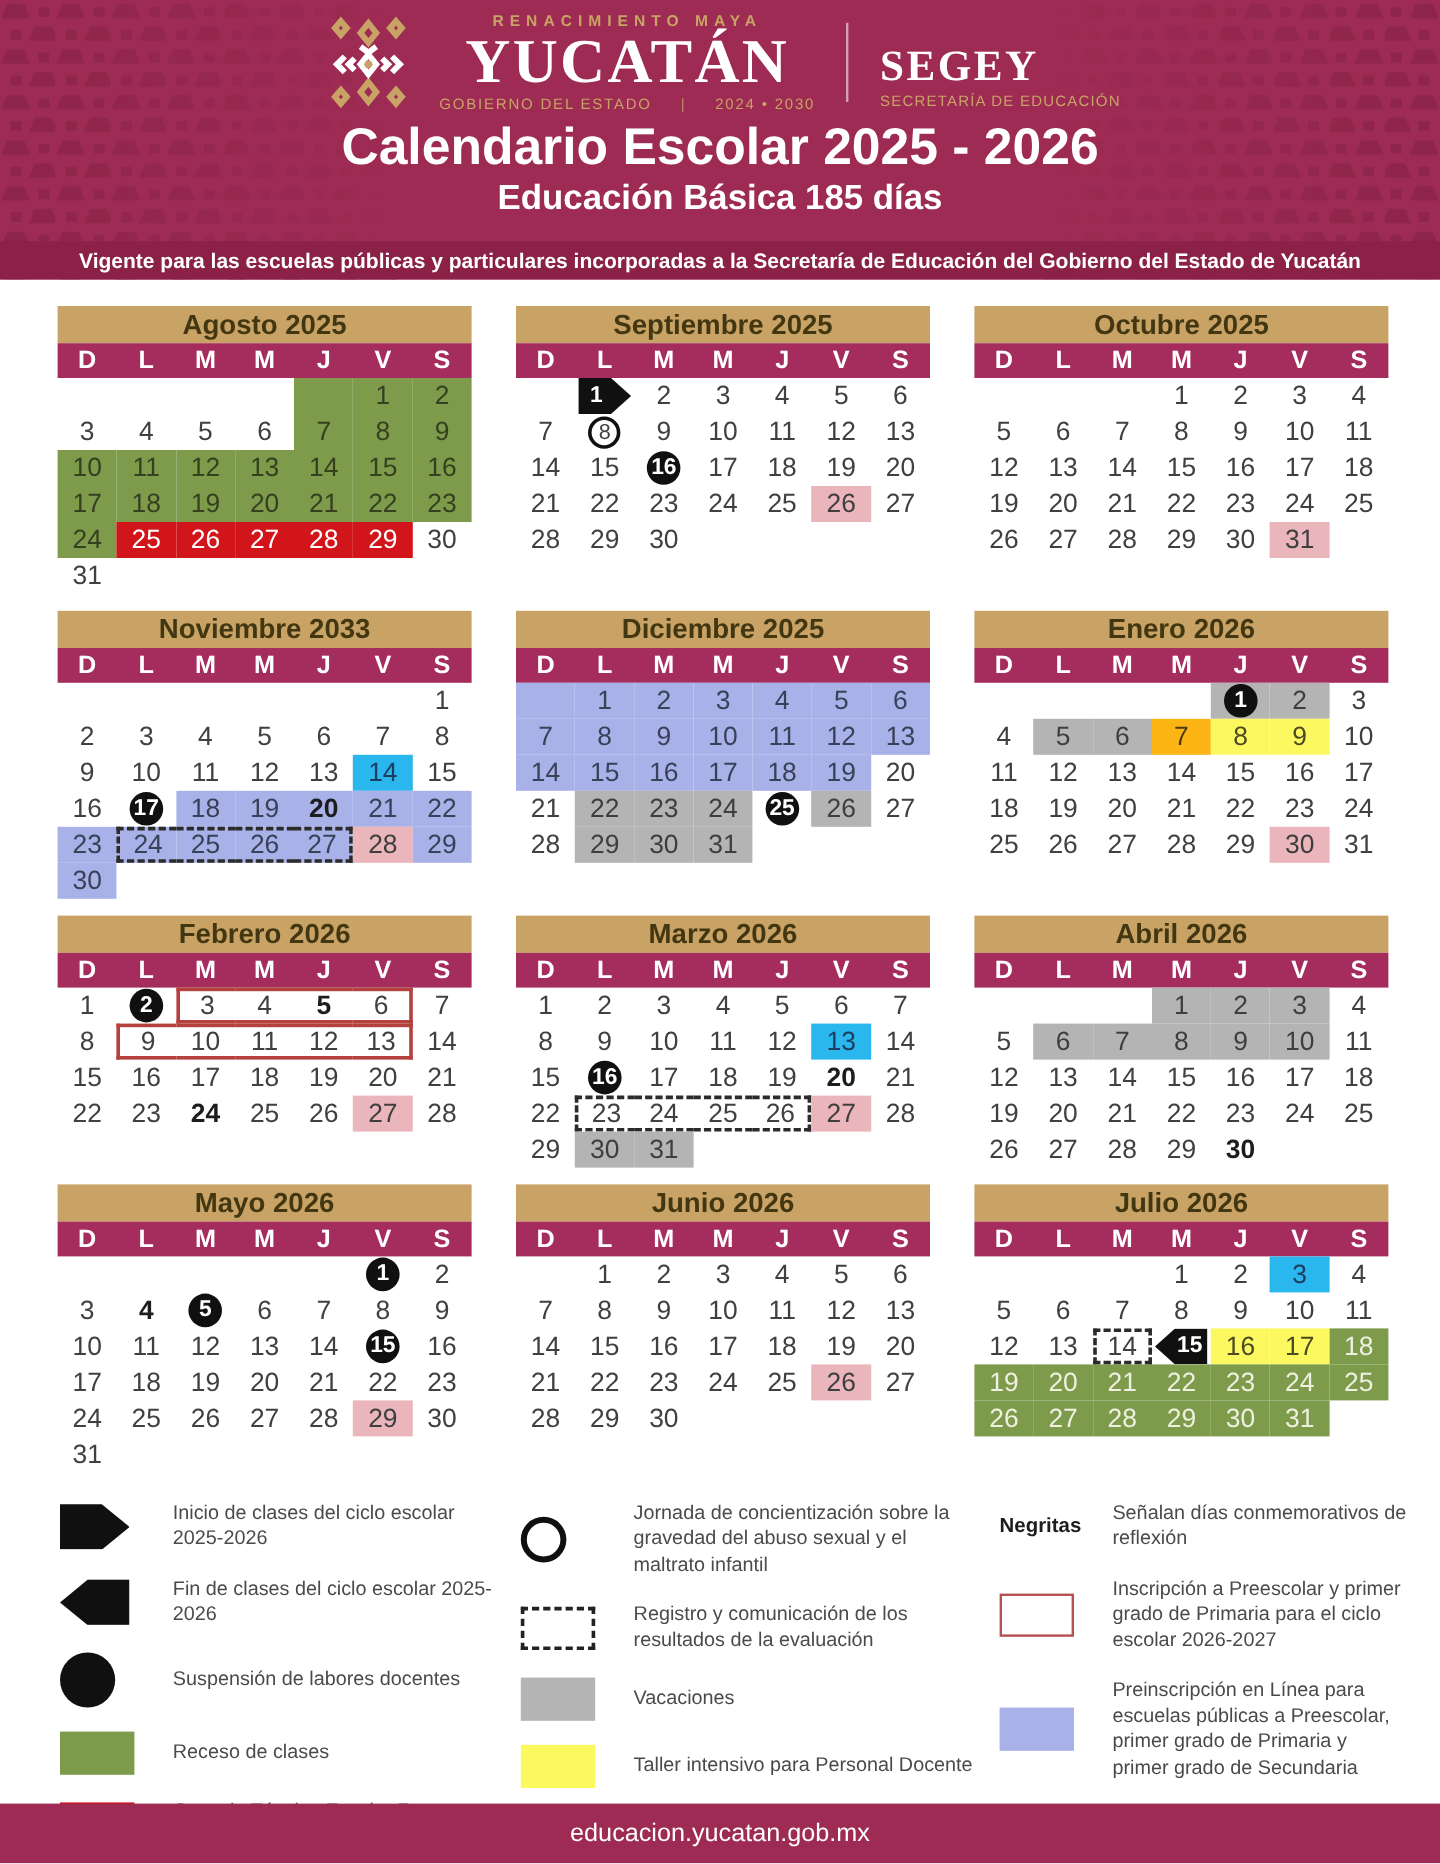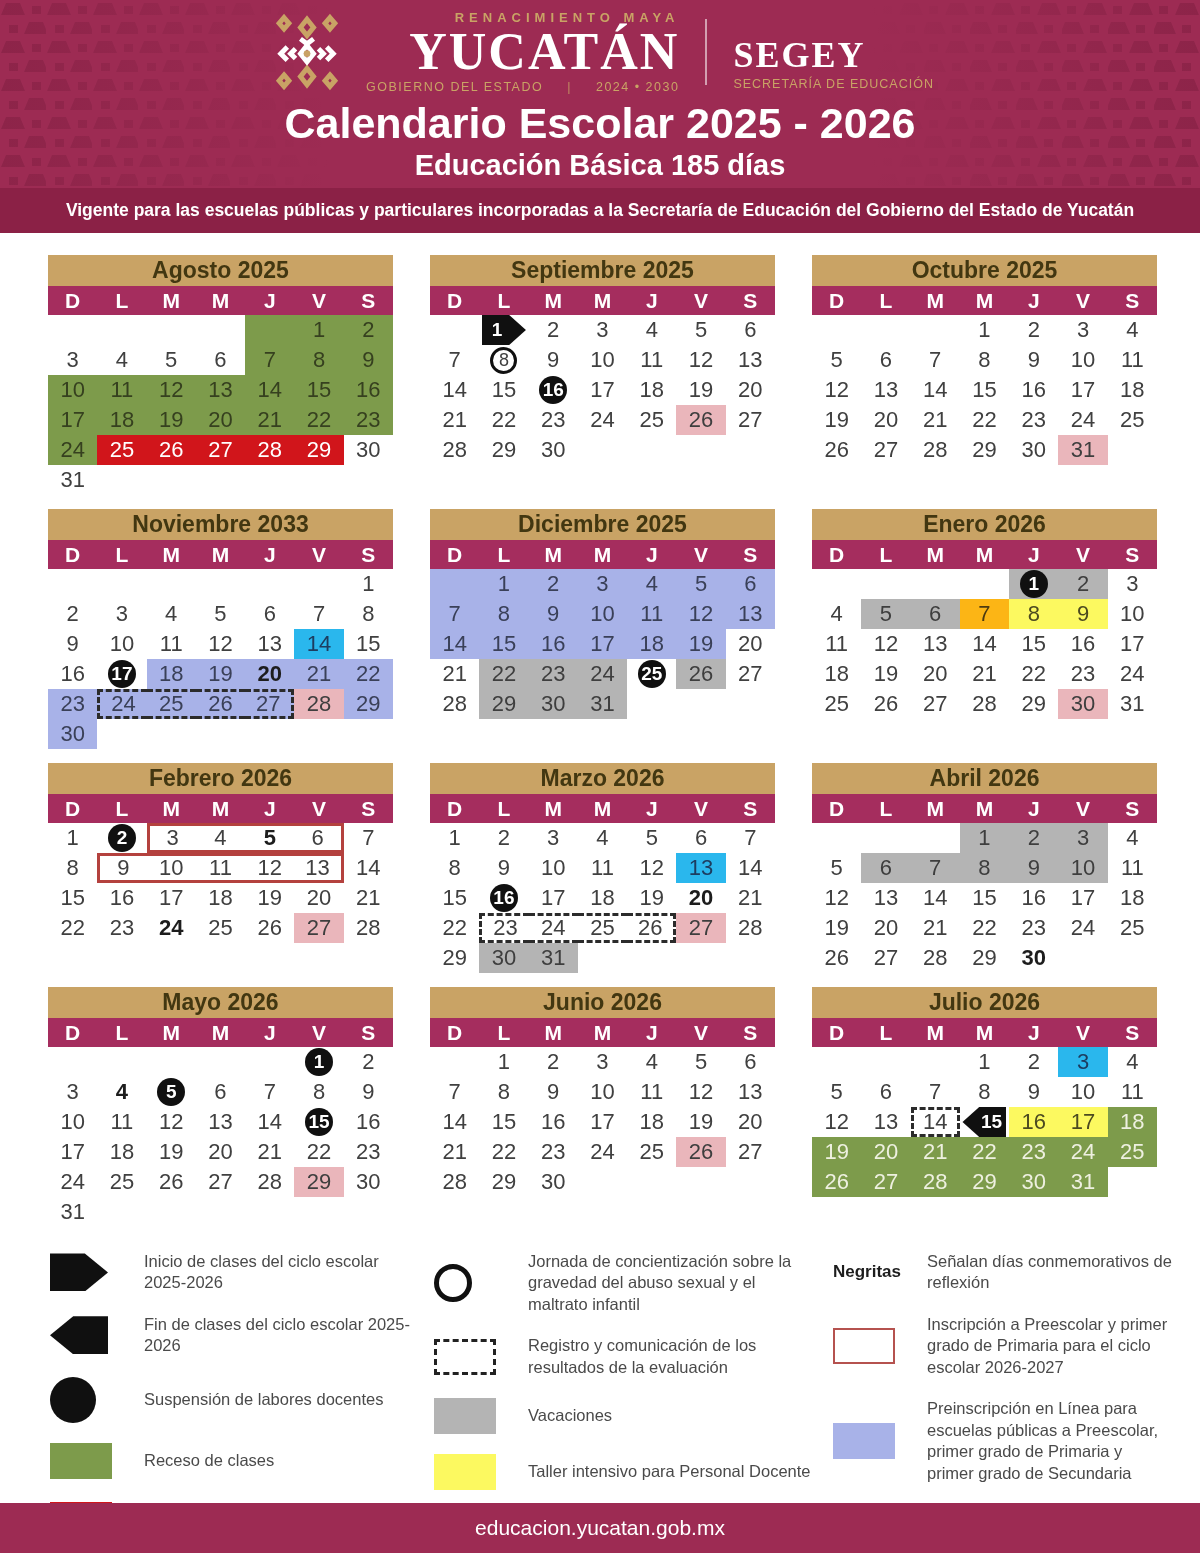--- a/index.html
+++ b/index.html
@@ -6,32 +6,32 @@
   html,body { margin:0; padding:0; }
   body { width:1200px; height:1553px; font-family:"Liberation Sans", sans-serif; background:#fff; }
   .page { position:relative; width:1200px; height:1553px; background:#fff; overflow:hidden; }
 
   
   header { position:relative; height:233px; background:#9d2b53; color:#fff; display:flex; flex-direction:column; overflow:hidden; }
   .pat { position:absolute; top:0; height:233px; pointer-events:none; }
   .pat-l { left:0; }
   .pat-r { right:0; transform:scaleX(-1); }
   .brand { position:relative; display:flex; align-items:center; justify-content:center; gap:18px; margin-top:10px; z-index:2; }
-  .brand-text { text-align:right; }
+  .brand-text { text-align:center; }
   .tagline { color:#c9a365; font-size:13px; font-weight:bold; letter-spacing:5px; }
   .brand-name { color:#fff; font-family:"Liberation Serif", serif; font-weight:bold; font-size:52px; letter-spacing:2px; line-height:1.05; }
   .brand-subrow { color:#c9a365; font-size:12.5px; font-weight:normal; letter-spacing:1.5px; display:flex; gap:24px; align-items:center; }
   .brand-subrow .sep { color:#c9a365; opacity:.8; }
   .divider { width:2px; height:66px; background:rgba(255,255,255,.55); margin:0 8px; }
   .org-block { text-align:left; }
   .org-name { font-family:"Liberation Serif", serif; font-weight:bold; font-size:36px; letter-spacing:2px; color:#fff; line-height:1;margin-top:24px; }
   .org-sub { color:#c9a365; font-size:12.5px; letter-spacing:1px; margin-top:4px; }
   .title { position:relative; z-index:2; font-size:43px; font-weight:bold; text-align:center; margin-top:5px; }
   .subtitle { position:relative; z-index:2; font-size:29px; font-weight:bold; text-align:center; margin-top:1px; }
-  .validity { margin-top:auto; background:#8b2146; height:45px; display:flex; align-items:center; justify-content:center; font-size:17.5px; font-weight:bold; z-index:2; }
+  .validity { margin-top:auto; background:#8b2146; height:32px; display:flex; align-items:center; justify-content:center; font-size:17.5px; font-weight:bold; z-index:2; }
 
   
   .cal-grid { display:grid; grid-template-columns:repeat(3,345px); column-gap:37px; row-gap:14px; padding:22px 42px 0 48px; align-items:start; }
   .month { width:345px; }
   .m-title { height:31px; background:#c9a365; color:#423711; font-weight:bold; font-size:23px; display:flex; align-items:center; justify-content:center; }
   .m-wd { display:grid; grid-template-columns:repeat(7,1fr); background:#a52d5e; height:29px; }
   .m-wd-cell { color:#fff; font-weight:bold; font-size:21px; display:flex; align-items:center; justify-content:center; }
   .m-week { display:grid; grid-template-columns:repeat(7,1fr); }
   .m-cell { height:30px; display:flex; align-items:center; justify-content:center; font-size:22px; color:#404040; position:relative; }
 

